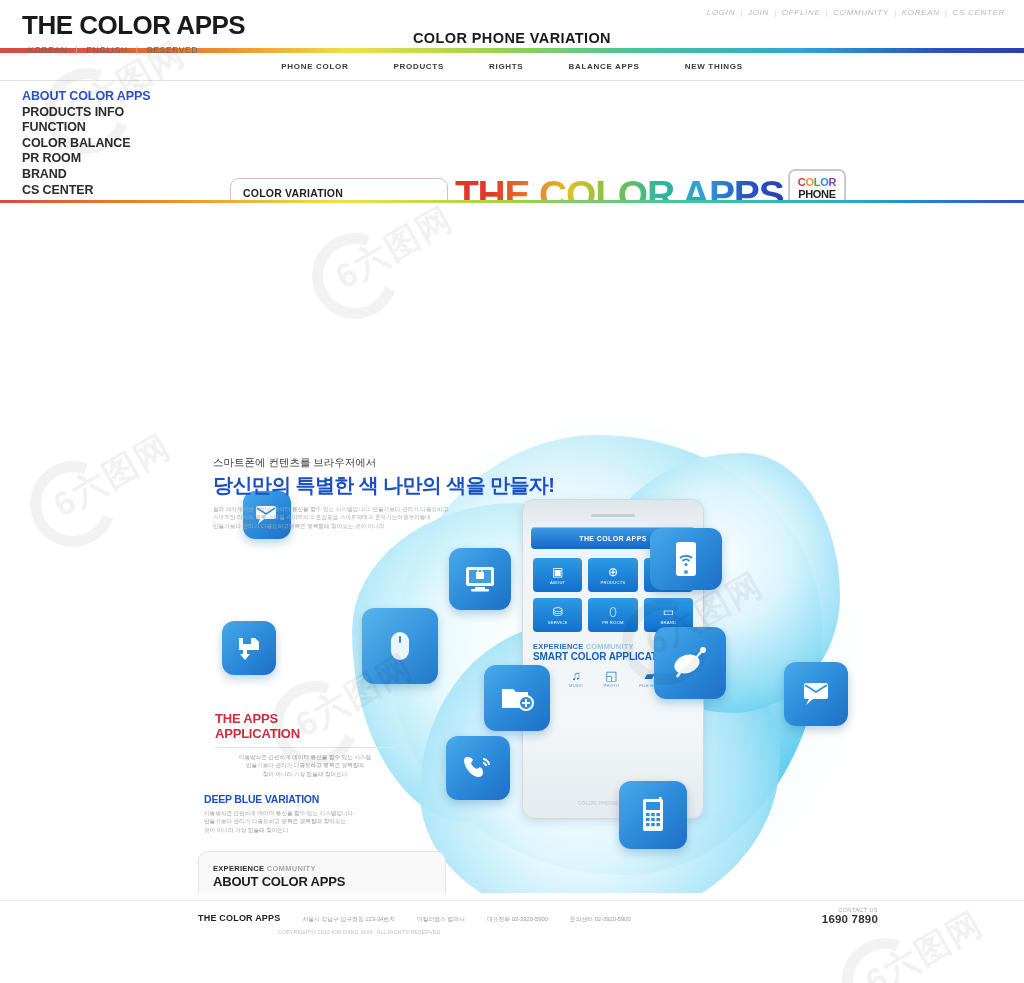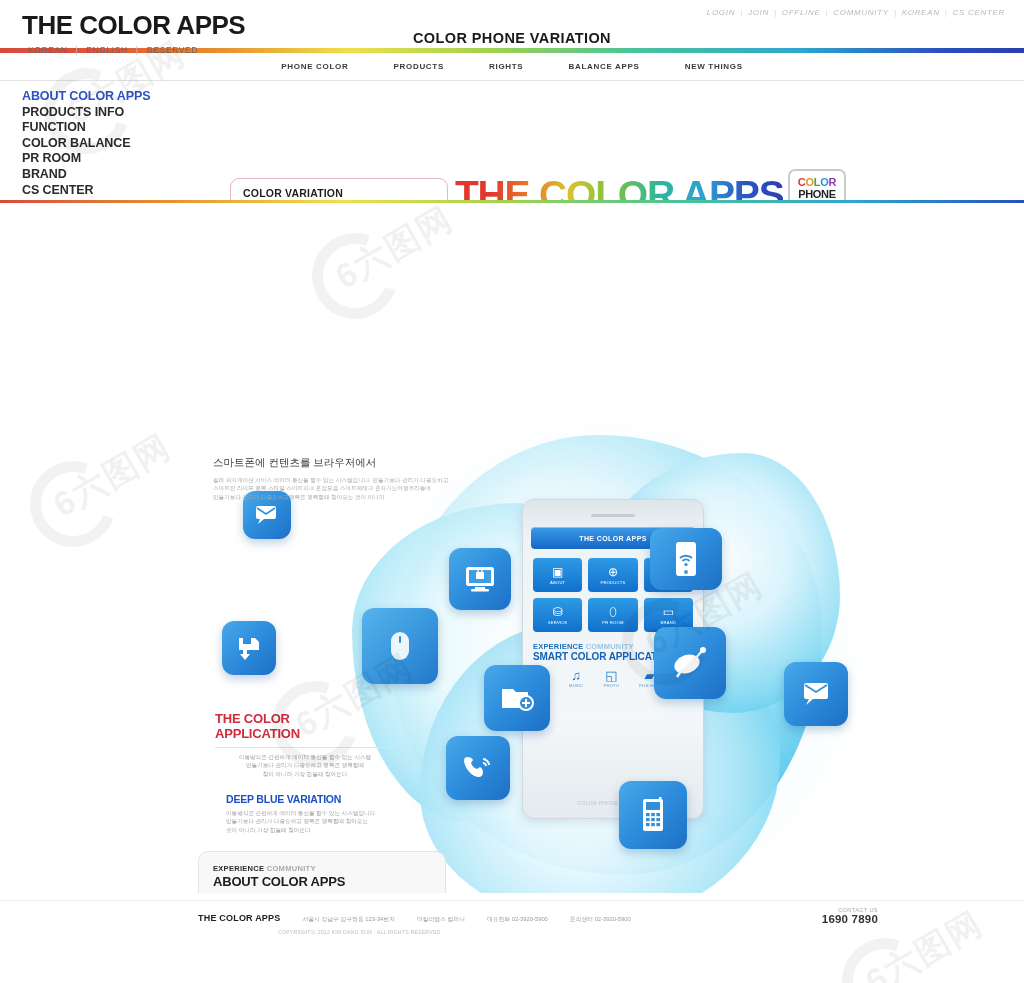--- a/index.html
+++ b/index.html
@@ -258,21 +258,21 @@
   }
   .hero-txt .k3 { margin-top: 6px; font-size: 5.6px; line-height: 8.4px; color: #a9a9a9; }
 
   .redblock { position: absolute; left: 215px; top: 508px; width: 180px; z-index: 12; }
   .redblock h3 {
     font-size: 13px; font-weight: bold; line-height: 15px; color: #cf2b3c; letter-spacing: -0.2px;
   }
   .redblock .rule { margin: 6px 0 5px; height: 1px; background: #e3e3e3; }
   .redblock p { font-size: 5.6px; line-height: 8.4px; color: #9e9e9e; text-align: center; }
 
-  .blueblock { position: absolute; left: 226px; top: 590px; width: 195px; z-index: 12; }
+  .blueblock { position: absolute; left: 204px; top: 590px; width: 195px; z-index: 12; }
   .blueblock h3 { font-size: 10.5px; font-weight: bold; color: #1b4fc4; letter-spacing: -0.2px; }
   .blueblock p { margin-top: 4px; font-size: 5.6px; line-height: 8.4px; color: #9e9e9e; }
 
   
   .aboutpanel {
     position: absolute; left: 198px; top: 648px;
     width: 248px; height: 122px;
     background: rgba(248,248,248,.93);
     border: 1px solid #e4e4e4;
     border-radius: 10px;
@@ -502,27 +502,28 @@
           <rect x="7" y="26" width="3.6" height="3.2"></rect>
           <rect x="12.2" y="26" width="3.6" height="3.2"></rect>
           <rect x="17.4" y="26" width="3.6" height="3.2"></rect>
         </g>
         <rect x="20" y="-1" width="2.5" height="5" fill="#fff"></rect>
       </svg>
   </div>
 
   <div class="hero-txt">
     <div class="k1">스마트폰에 컨텐츠를 브라우저에서</div>
+    <div class="k2">당신만의 특별한 색 나만의 색을 만들자!</div>
     <div class="k3" style="white-space:pre-line">컬러 퍼지케이션 서비스 데이터 통신을 할수 있는 시스템입니다.  만들기보다 관리가 다중요하고
 스마트한 라이프 행복 스타일 스마트피크 혼잡모음 스마트제테크 혼자가는여행우리동네
 만들기보다 관리가 다중요하고행복은 행복할때 찾아오는 것이 아니라</div>
   </div>
 
   <div class="redblock">
-    <h3><span>THE COLOR</span><br><span>APPLICATION</span></h3>
+    <h3><span>THE APPS</span><br><span>APPLICATION</span></h3>
     <div class="rule"></div>
     <p style="white-space:pre-line">이동방식은 간편하게 데이터 통신을  할수 있는 시스템
 만들기보다 관리가 다중요하고 행복은 행복할때
 찾이 아니라 가장 힘들때 찾아온다</p>
   </div>
 
   <div class="blueblock">
     <h3>DEEP BLUE VARIATION</h3>
     <p style="white-space:pre-line">이동방식은 간편하게 데이터 통신을  할수 있는 시스템입니다.
 만들기보다 관리가 다중요하고 행복은 행복할때 찾아오는

